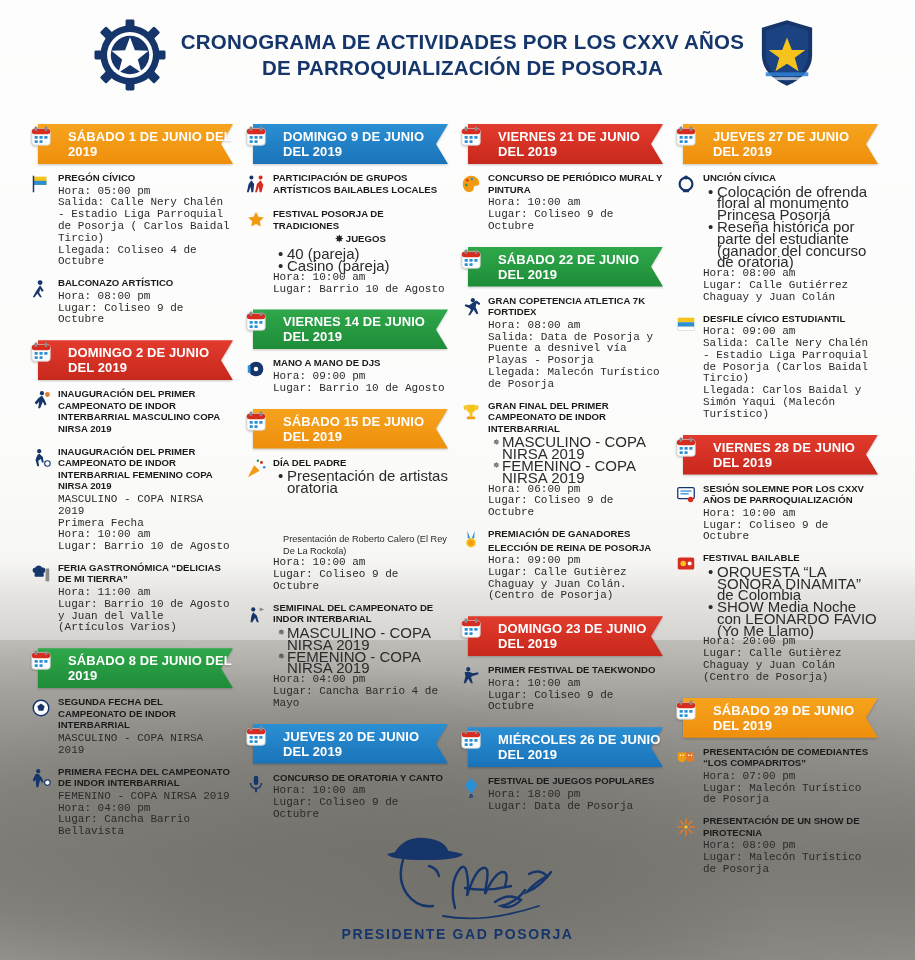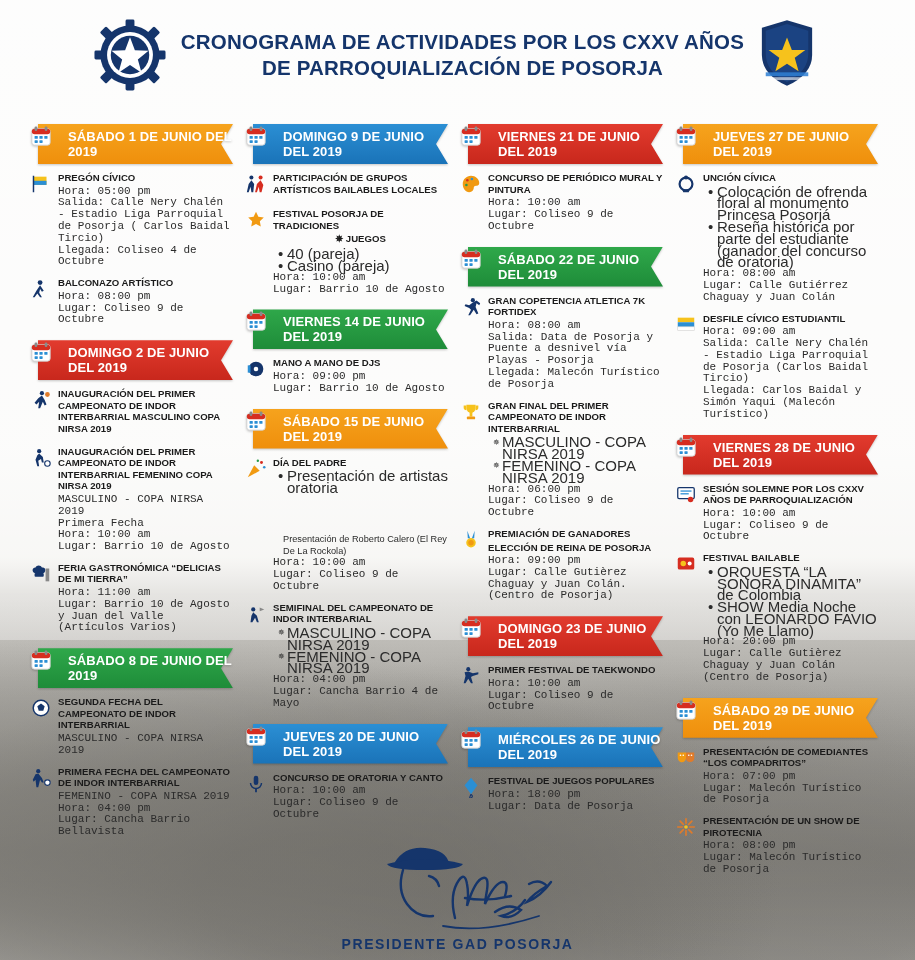--- a/index.html
+++ b/index.html
@@ -96,21 +96,21 @@
   .ev-list.star li::before { content: "✵"; font-size: 8px; top: .5px; }
   .ev-sub { font-size: 9.2px; line-height: 11.8px; color: #2b2b2b; margin-left: 10px; margin-top: 40px; }
 
   .section-head {
     font-weight: bold; font-size: 9.6px; line-height: 12px;
     color: #1a1a1a; text-transform: uppercase; margin: 2px 0 3px 0; text-align: center;
   }
 
   
   footer {
-    position: absolute; left: 0; right: 0; bottom: 8px;
+    position: absolute; left: 0; right: 0; bottom: 18px;
     text-align: center; z-index: 4;
   }
   .sig-svg { display:block; margin: 0 auto; }
   .pres {
     color: #15356b; font-weight: bold; letter-spacing: 1.6px;
     font-size: 14px; margin-top: 4px;
   }
 </style>
 </head>
 <body>

